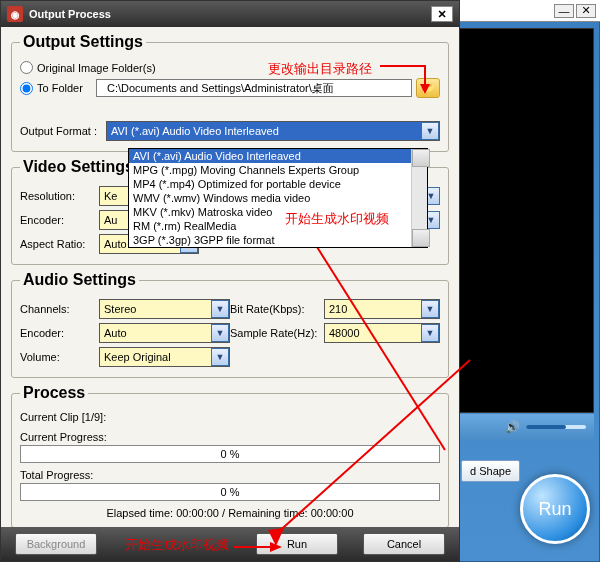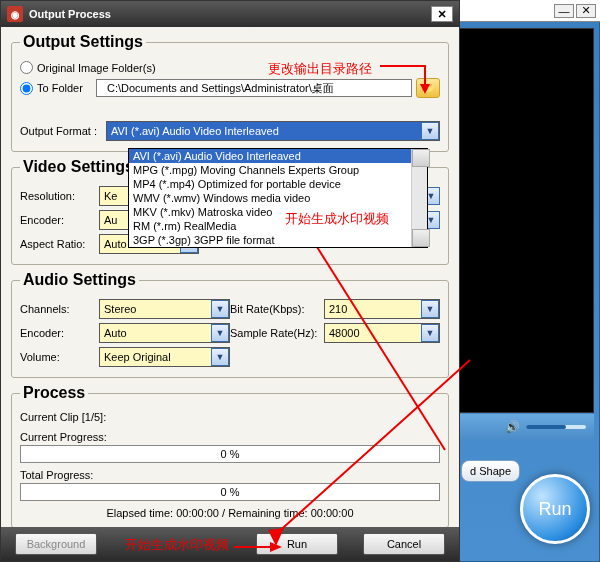--- a/index.html
+++ b/index.html
@@ -5,21 +5,21 @@
 *{box-sizing:border-box;margin:0;padding:0;font-family:"Microsoft Sans Serif",Tahoma,sans-serif;font-size:11px}
 body{width:600px;height:562px;background:#d4d0c8;position:relative;overflow:hidden}
 .bgwin{position:absolute;right:0;top:0;width:170px;height:562px;background:linear-gradient(to bottom,#3a7ebf 0,#4a90d0 100%);border:1px solid #2a5c8f}
 .bgbar{position:absolute;right:0;top:0;width:170px;height:22px;background:#fff;border-bottom:1px solid #888;display:flex;justify-content:flex-end;align-items:center;gap:2px;padding-right:4px}
 .bgbar .wbtn{width:20px;height:14px;border:1px solid #888;background:#f0f0f0;display:flex;align-items:center;justify-content:center}
 .bgvid{position:absolute;right:6px;top:28px;width:158px;height:385px;background:#000;border:1px solid #333}
 .bgctrl{position:absolute;right:6px;top:414px;width:158px;height:26px;background:linear-gradient(to bottom,#6aa9e0,#4a8cc8);display:flex;align-items:center;justify-content:flex-end;gap:6px;padding:0 8px}
 .bgctrl .spk{color:#fff;font-size:12px}
 .bgctrl .vol{width:60px;height:4px;background:#cfe6ff;border-radius:2px;position:relative}
 .bgctrl .vol::after{content:"";position:absolute;left:0;top:0;width:40px;height:4px;background:#1e5fa0;border-radius:2px}
-.shapebtn{position:absolute;right:80px;top:460px;padding:4px 8px;background:linear-gradient(to bottom,#fff,#e0e8f0);border:1px solid #7a9ec8;border-radius:8px;font-size:11px}
+.shapebtn{position:absolute;right:80px;top:460px;padding:4px 8px;background:linear-gradient(to bottom,#fff,#e0e8f0);border:1px solid #7a9ec8;border-radius:2px;font-size:11px}
 .runbig{position:absolute;right:10px;bottom:18px;width:70px;height:70px;border-radius:50%;background:radial-gradient(circle at 30% 30%,#bfe4ff,#2a8de0 70%,#0a4a90);color:#fff;font-size:18px;display:flex;align-items:center;justify-content:center;border:3px solid #fff;box-shadow:0 0 10px rgba(0,0,0,.4)}
 .dlg{position:absolute;left:0;top:0;width:460px;height:562px;background:#f5f3ed;border:1px solid #333}
 .titlebar{height:26px;background:linear-gradient(to bottom,#595959,#2f2f2f);color:#fff;display:flex;align-items:center;padding:0 6px;font-weight:bold;font-size:13px}
 .titlebar .ticon{width:16px;height:16px;background:#c0392b;border-radius:2px;margin-right:6px;display:flex;align-items:center;justify-content:center;font-size:10px}
 .titlebar .close{margin-left:auto;width:22px;height:16px;border:1px solid #888;background:#fff;color:#000;display:flex;align-items:center;justify-content:center;font-size:11px}
 fieldset{border:1px solid #b0aca0;margin:6px 10px;padding:6px 8px;border-radius:3px}
 legend{font-weight:bold;font-size:16px;padding:0 3px}
 .row{display:flex;align-items:center;margin:4px 0;gap:4px}
 .row label{display:inline-block}
 input[type=text]{border:1px solid #7a7a7a;padding:2px 10px;background:#fff;height:18px}
@@ -157,21 +157,21 @@
               <span>48000</span>
               <div class="arrow">▼</div>
             </div>
         </div>
       </div>
     </div>
   </fieldset>
 
   <fieldset>
     <legend>Process</legend>
-    <div style="margin:3px 0 8px">Current Clip [1/5]:</div>
+    <div style="margin:3px 0 8px">Current Clip [1/9]:</div>
     <div>Current Progress:</div>
     <div class="progress">
         <span>0 %</span>
       </div>
     <div>Total Progress:</div>
     <div class="progress">
         <span>0 %</span>
       </div>
     <div style="text-align:center;margin:6px 0 2px">Elapsed time: 00:00:00    /    Remaining time: 00:00:00</div>
   </fieldset>

